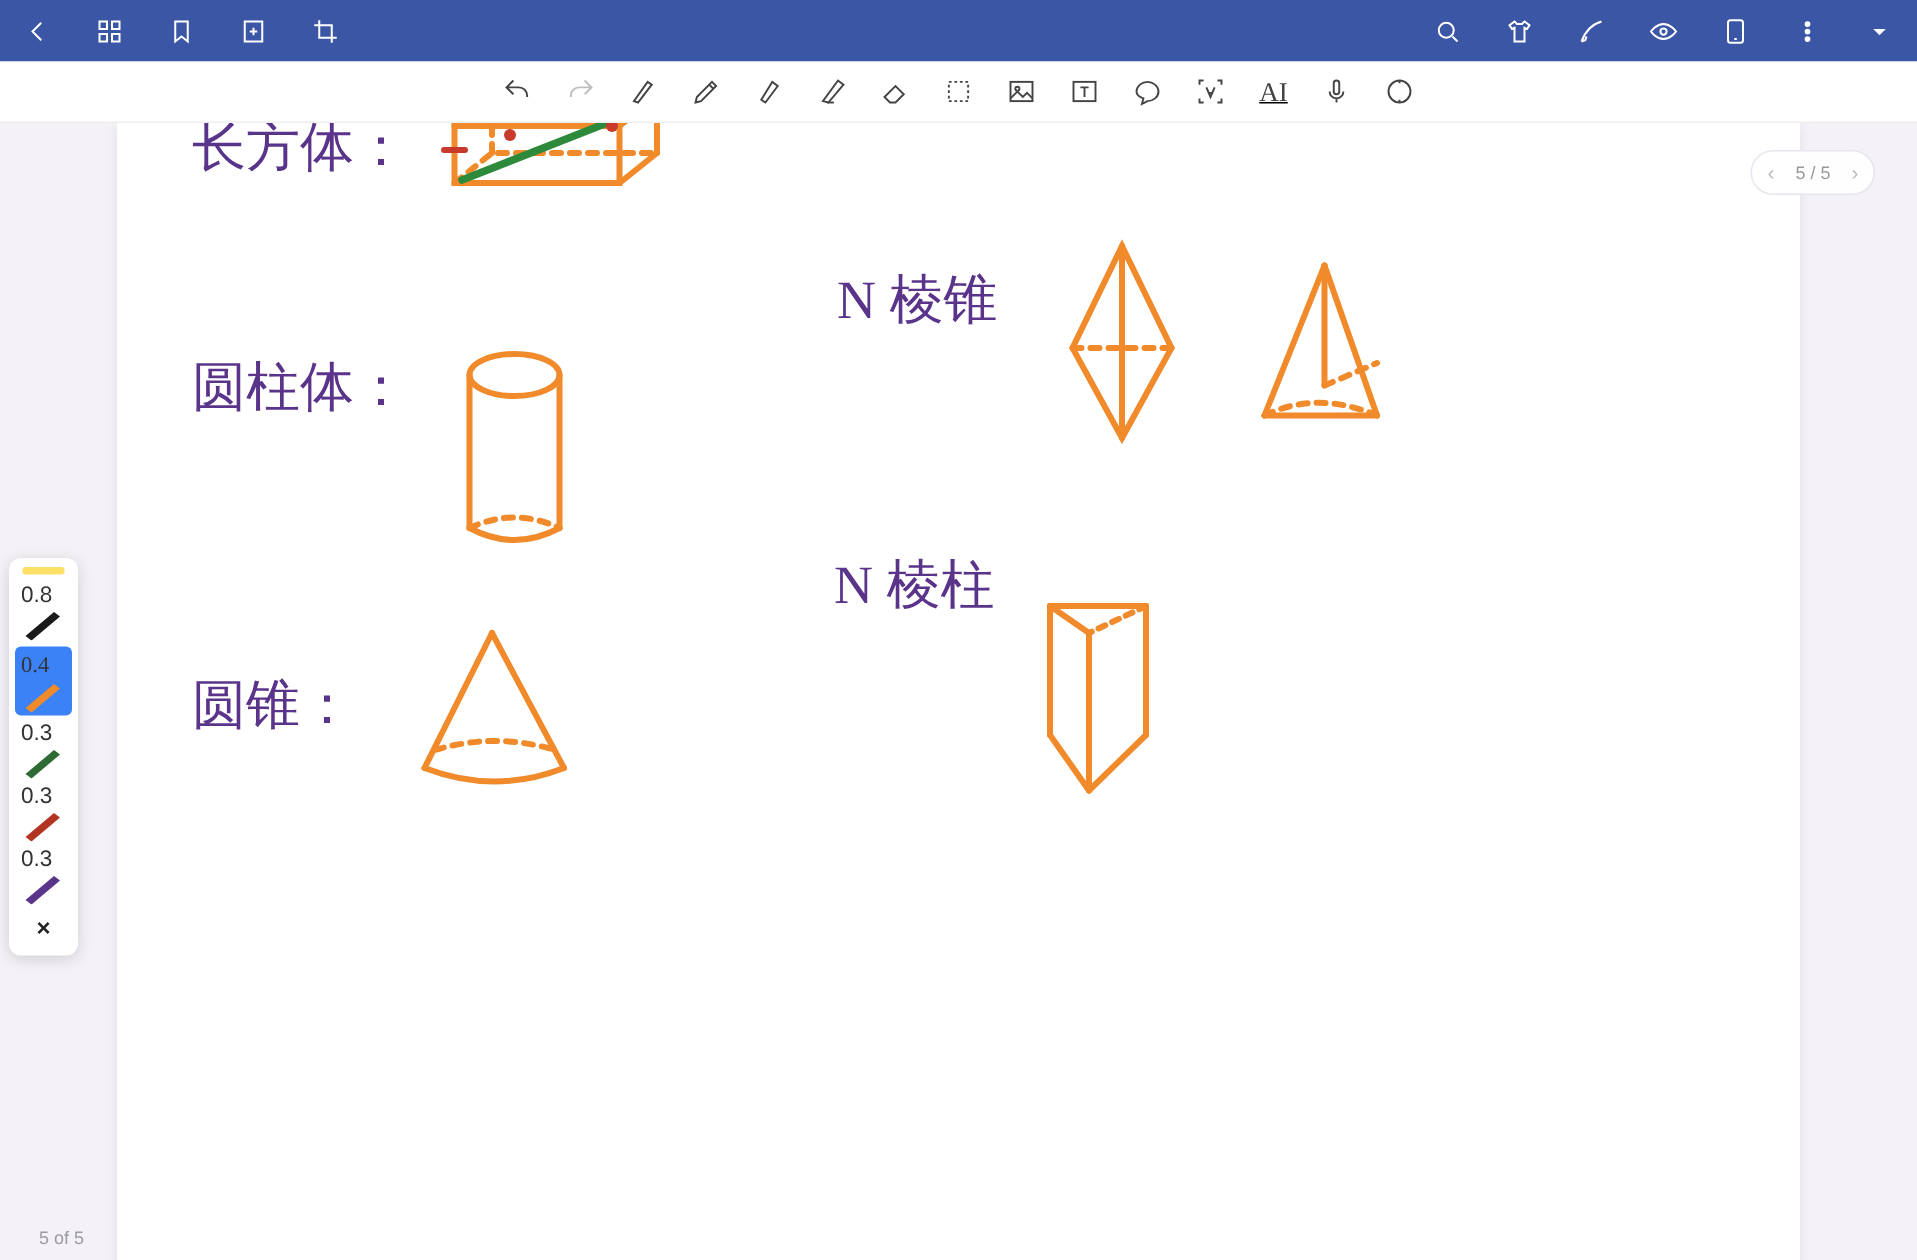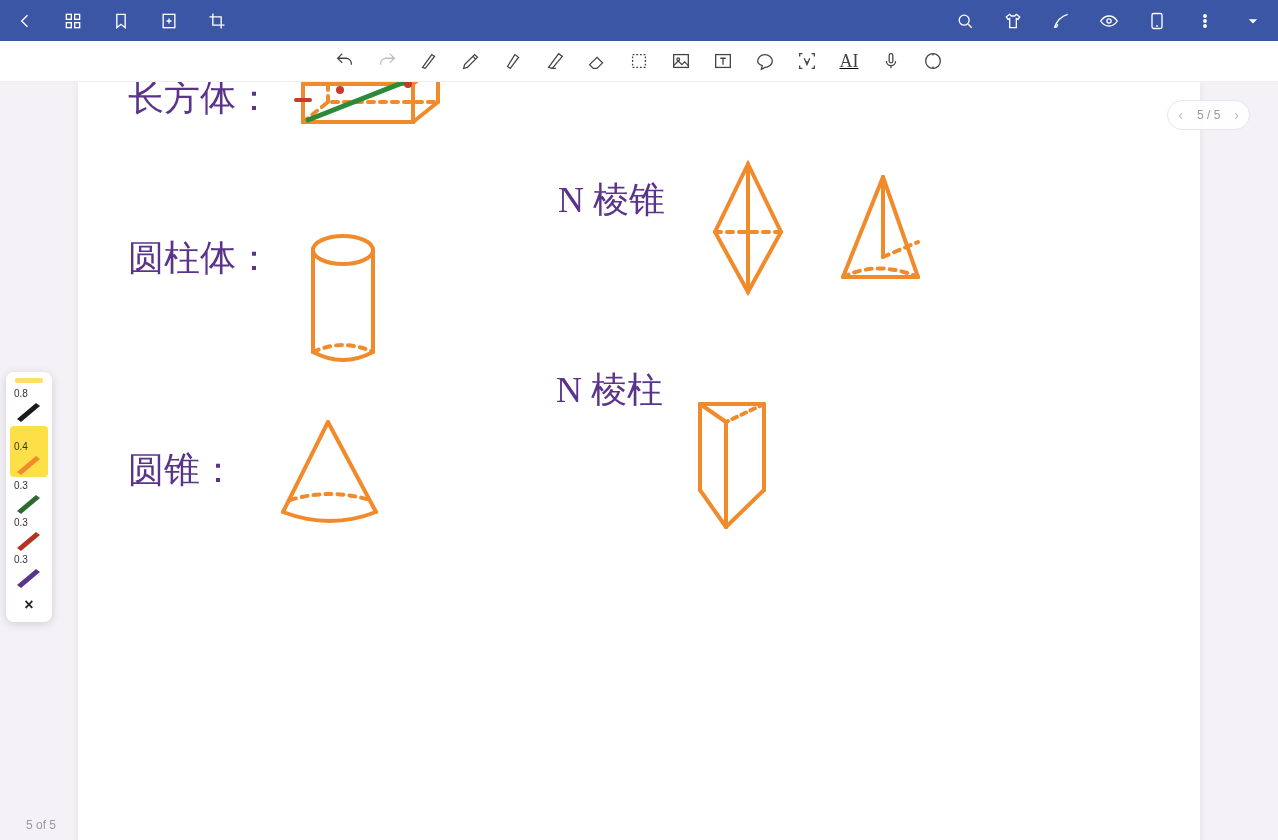--- a/index.html
+++ b/index.html
@@ -21,22 +21,22 @@
   .tool svg { width: 22px; height: 22px; stroke: #444; fill: none; stroke-width: 1.4; }
   .tool.ai { font-family: serif; font-size: 18px; color:#444; }
 
   
   .main { position: relative; flex: 1; background: #f4f2f7; overflow: hidden; }
 
   
   .pen-palette { position: absolute; left: 6px; top: 290px; width: 46px; background:#fff; border-radius:8px; box-shadow: 0 2px 10px rgba(0,0,0,0.15); padding: 6px 4px 8px; display:flex; flex-direction:column; align-items:center; gap:4px; z-index:5;}
   .pen-palette .highlight-bar { width: 28px; height: 5px; background: #ffe066; border-radius:2px; margin-bottom:2px; }
   .pen-slot { width: 100%; display:flex; flex-direction:column; align-items:flex-start; padding-left:4px; cursor:pointer;}
-  .pen-slot .sz { font-size: 10px; color:#333; line-height:1; margin-bottom:1px;}
-  .pen-slot.selected { background:#fde047; border-radius:4px; padding-top:16px; padding-bottom:2px;}
+  .pen-slot .sz { font-size: 15px; color:#333; line-height:1; margin-bottom:1px;}
+  .pen-slot.selected { background:#3b82f6; border-radius:4px; padding-top:6px; padding-bottom:2px;font-family:Liberation Serif, serif;}
   .pen-glyph { width: 30px; height: 22px; }
   .close-slot { margin-top:4px; font-size:16px; cursor:pointer; color:#222; font-weight:bold;}
 
   
   .page { position:absolute; left:78px; top:0; width:1122px; height:820px; background:#fff; box-shadow: 0 2px 8px rgba(0,0,0,0.08); overflow:hidden;}
   .canvas-svg { width:100%; height:100%; }
 
   
   .pager { position:absolute; right:28px; top:18px; height:30px; padding: 0 10px; background: rgba(255,255,255,0.9); border:1px solid #e6e6ee; border-radius: 15px; display:flex; align-items:center; gap:14px; color:#999; font-size:12px; z-index:4;}
   .pager .chev { cursor:pointer; font-size:14px; color:#bbb;}

